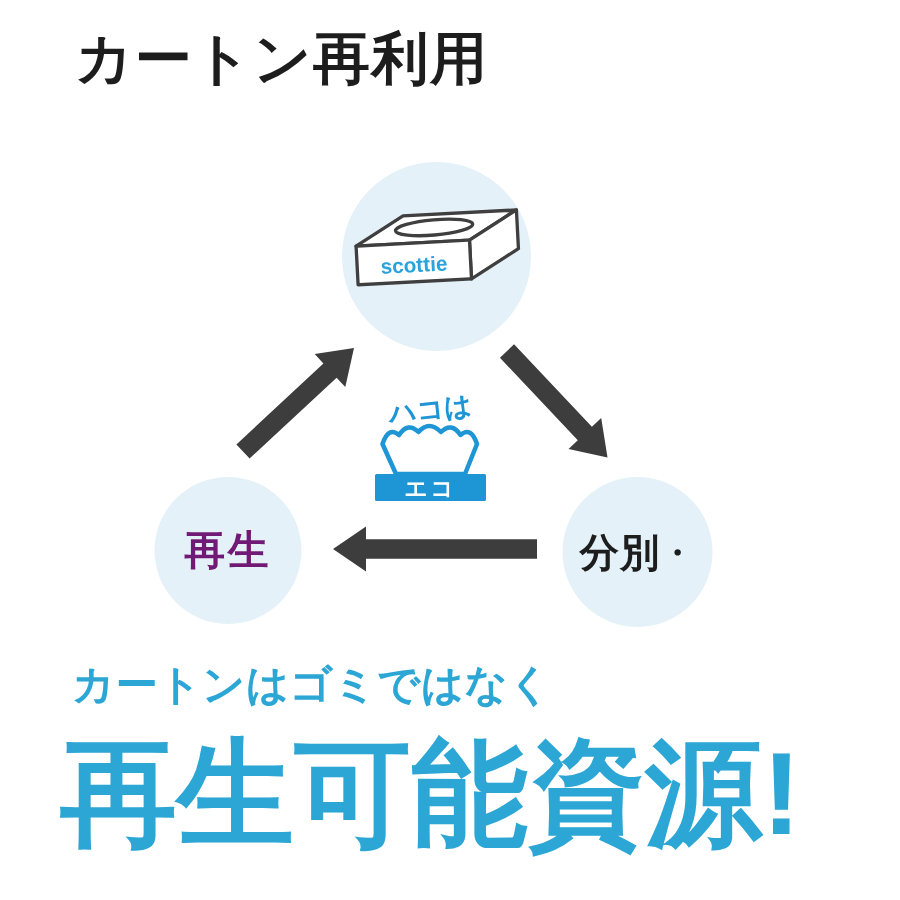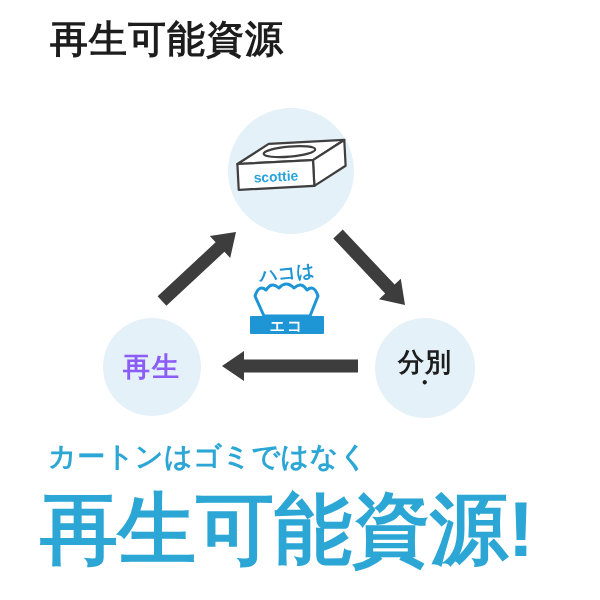--- a/index.html
+++ b/index.html
@@ -18,24 +18,24 @@
   .circle-recycle{left:103px;top:318px;width:98px;height:98px;}
   .circle-sort{left:375px;top:318px;width:100px;height:100px;}
 
   .use-box-svg{position:absolute;left:3px;top:28px;}
   .use-label{
     position:absolute;left:0;right:0;top:79px;text-align:center;
     font-size:28px;font-weight:800;color:#1d1d1d;letter-spacing:2px;white-space:nowrap;
   }
   .recycle-label{
     width:100%;height:100%;display:flex;align-items:center;justify-content:center;
-    font-size:27px;font-weight:800;color:#8b5cf6;letter-spacing:2px;
+    font-size:27px;font-weight:800;color:#701a75;letter-spacing:2px;
   }
   .sort-label{
-    width:100%;height:100%;display:flex;flex-direction:column;
+    width:100%;height:100%;display:flex;
     align-items:center;justify-content:center;
     font-size:26px;font-weight:800;color:#1d1d1d;letter-spacing:1px;
   }
   .sort-label .ln{line-height:28px;}
   .sort-label .dot{line-height:13px;font-size:22px;}
 
   .arrows-svg{position:absolute;left:0;top:0;width:600px;height:600px;}
 
   .eco-logo{position:absolute;left:245px;top:262px;}
 
@@ -46,21 +46,21 @@
   .footer-headline{
     position:absolute;left:40px;top:489px;
     font-size:78px;font-weight:900;color:#2ba6d5;white-space:nowrap;letter-spacing:0px;
     line-height:1.05;
   }
   svg text{font-family:"Liberation Sans",sans-serif;}
 </style>
 </head>
 <body>
 
-<div class="title">再生可能資源</div>
+<div class="title">カートン再利用</div>
 
 <svg class="arrows-svg" viewBox="0 0 600 600" aria-hidden="true">
 
   <polygon fill="#3d3d3d" points="166.4,305.7 224.4,251.8 230.2,258.0 236,232 209.8,236.0 215.6,242.3 157.6,296.3"></polygon>
 
   <polygon fill="#3d3d3d" points="333.3,238.5 385.2,293.5 379.0,299.3 405,305 400.8,278.7 394.6,284.5 342.7,229.5"></polygon>
 
   <polygon fill="#3d3d3d" points="358,359.5 244,359.5 244,351 222,366 244,381 244,372.5 358,372.5"></polygon>
 </svg>
 

